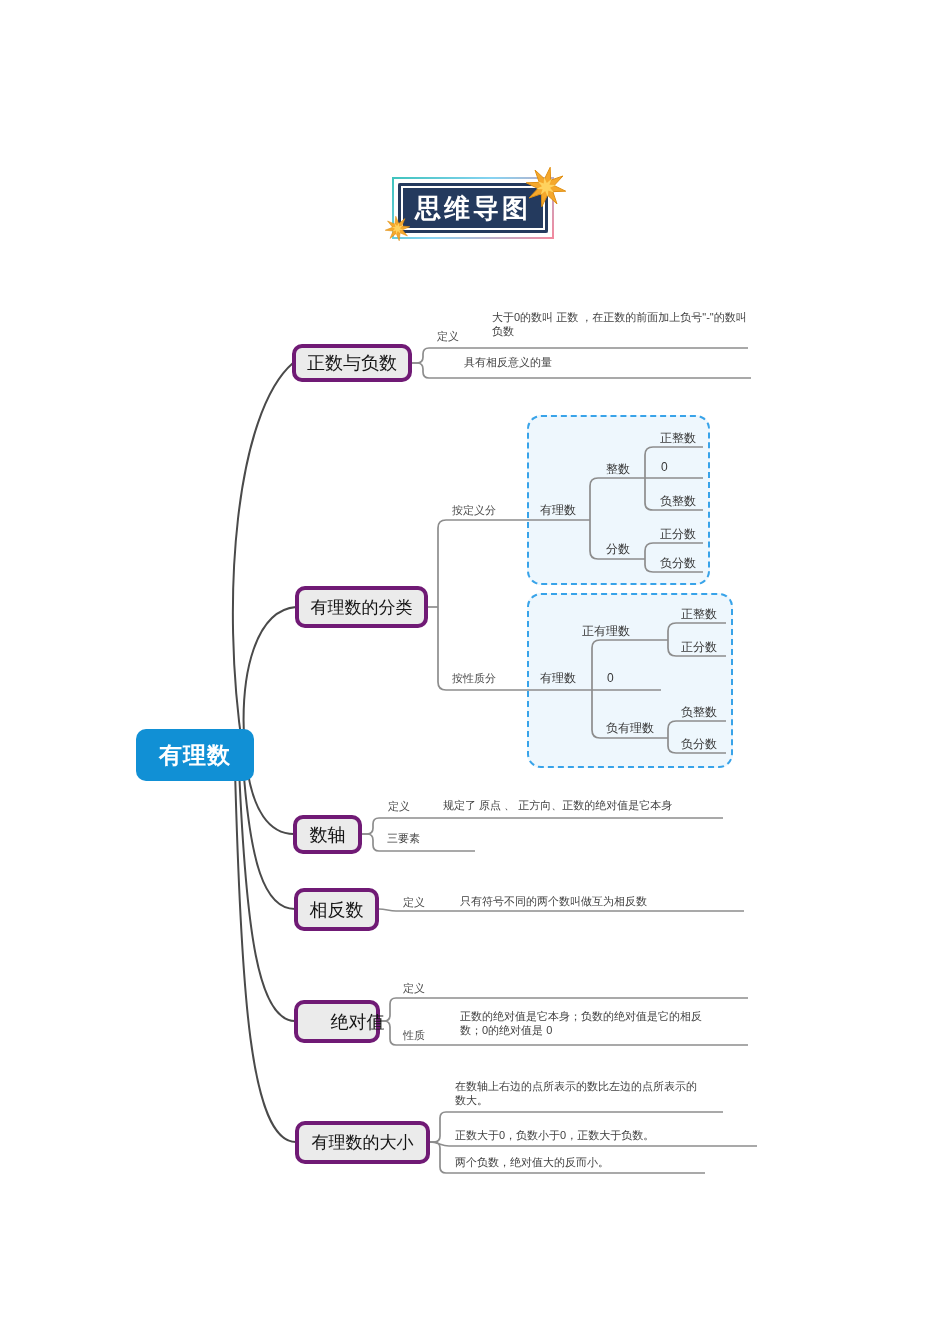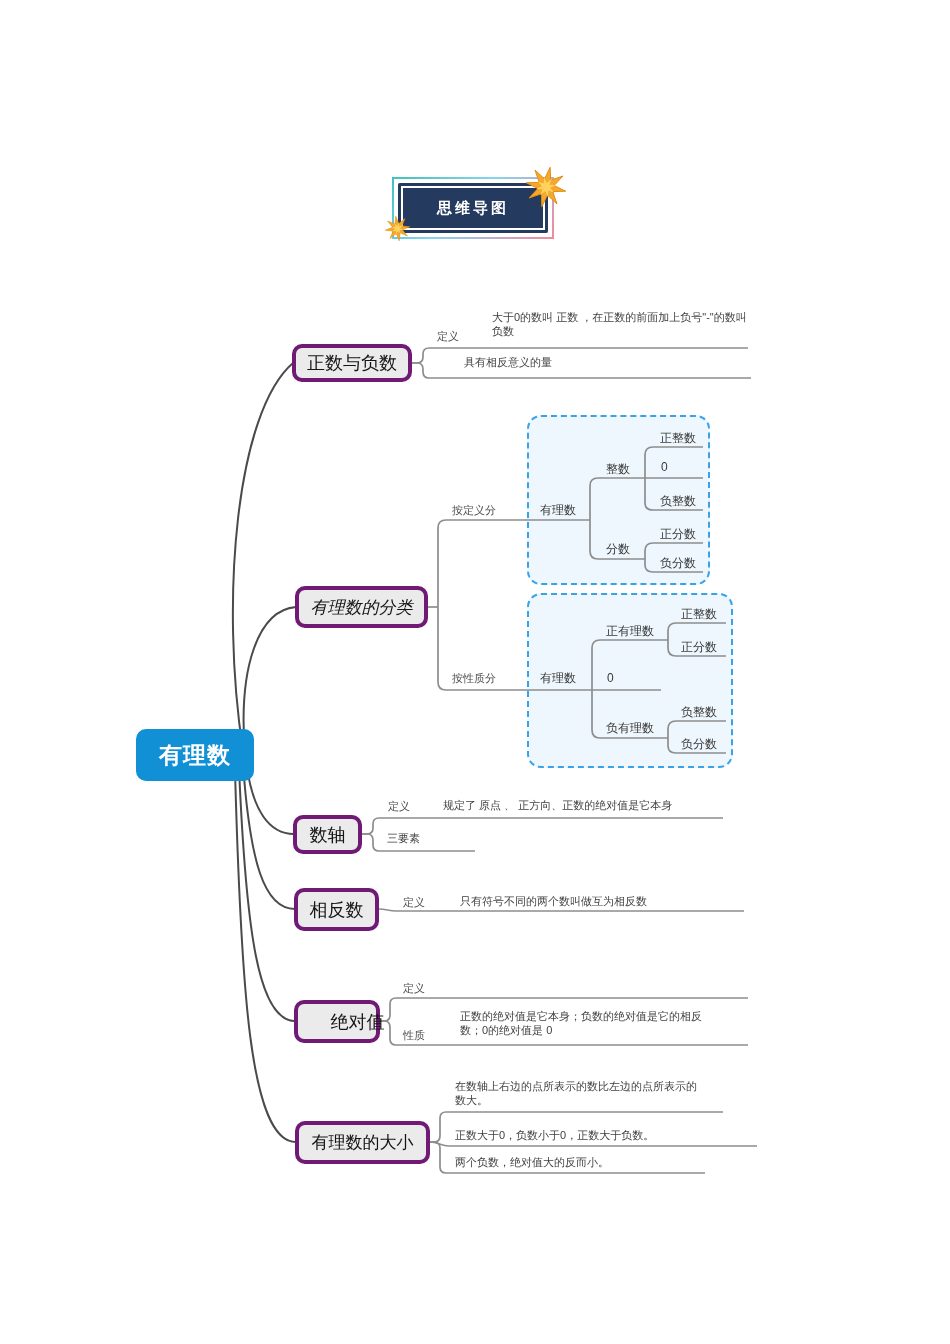--- a/index.html
+++ b/index.html
@@ -8,21 +8,21 @@
   
   .title{position:absolute;left:0;right:0;top:110px;text-align:center;margin:0;
          font-family:"DejaVu Serif",serif;font-weight:600;font-size:34px;color:#000;
          letter-spacing:3px;}
   
   .banner-wrap{position:absolute;left:398px;top:183px;width:150px;height:50px;}
   .banner-frame{position:absolute;inset:-6px;border:2px solid transparent;
          border-image:linear-gradient(135deg,#3fc3bd 0%,#86d3f2 45%,#f2899e 100%) 1;}
   .banner-core{position:absolute;inset:0;background:#243a5e;display:flex;align-items:center;justify-content:center;
          box-shadow:inset 0 0 0 3px #243a5e, inset 0 0 0 5px #ffffff;border-radius:2px;}
-  .banner-core span{color:#ffffff;font-size:15px;font-weight:bold;letter-spacing:3px;}
+  .banner-core span{color:#ffffff;font-size:26px;font-weight:bold;letter-spacing:3px;}
   .star{position:absolute;}
   .star1{left:126px;top:-18px;width:44px;height:44px;}
   .star2{left:-14px;top:32px;width:27px;height:27px;}
   
   .map{position:absolute;inset:0;}
   .links{position:absolute;left:0;top:0;pointer-events:none;}
   .links path{fill:none;}
   .links .rc{stroke:#4a4a4a;stroke-width:2;}
   .links .cl{stroke:#8d8d8d;stroke-width:1.7;}
   .node{position:absolute;box-sizing:border-box;display:flex;align-items:center;justify-content:center;
@@ -109,21 +109,21 @@
       <path class="cl" d="M 380,1021 H 384 Q 390,1021 390,1027 V 1039 Q 390,1045 396,1045 H 748"></path>
 
       <path class="cl" d="M 430,1142 H 434 Q 440,1142 440,1136 V 1118 Q 440,1112 446,1112 H 723"></path>
       <path class="cl" d="M 430,1142 C 438,1142 441,1146 449,1146 H 757"></path>
       <path class="cl" d="M 430,1142 H 434 Q 440,1142 440,1148 V 1167 Q 440,1173 446,1173 H 705"></path>
     </svg>
 
     <div class="node root" style="left:136px;top:729px;width:118px;height:52px;">有理数</div>
 
     <div class="node" style="left:292px;top:344px;width:120px;height:38px;">正数与负数</div>
-    <div class="node small" style="left:295px;top:586px;width:133px;height:42px;font-style:italic;">有理数的分类</div>
+    <div class="node small" style="left:295px;top:586px;width:133px;height:42px;">有理数的分类</div>
     <div class="node" style="left:293px;top:815px;width:69px;height:39px;">数轴</div>
     <div class="node" style="left:294px;top:888px;width:85px;height:43px;">相反数</div>
     <div class="node" style="left:294px;top:1000px;width:86px;height:43px;padding-left:41px;">绝对值</div>
     <div class="node small" style="left:295px;top:1121px;width:135px;height:43px;">有理数的大小</div>
 
     <span class="k" style="left:437px;top:329px;">定义</span>
     <div class="t wrap" style="left:492px;top:311px;width:258px;">大于0的数叫 正数 ，在正数的前面加上负号"-"的数叫 负数</div>
     <span class="t" style="left:464px;top:356px;">具有相反意义的量</span>
 
     <span class="k" style="left:452px;top:503px;">按定义分</span>
@@ -131,21 +131,21 @@
     <span class="bl" style="left:606px;top:461px;">整数</span>
     <span class="bl" style="left:660px;top:430px;">正整数</span>
     <span class="bl" style="left:661px;top:460px;">0</span>
     <span class="bl" style="left:660px;top:493px;">负整数</span>
     <span class="bl" style="left:606px;top:541px;">分数</span>
     <span class="bl" style="left:660px;top:526px;">正分数</span>
     <span class="bl" style="left:660px;top:555px;">负分数</span>
 
     <span class="k" style="left:452px;top:671px;">按性质分</span>
     <span class="bl" style="left:540px;top:670px;">有理数</span>
-    <span class="bl" style="left:606px;top:623px;">正有理数</span>
+    <span class="bl" style="left:582px;top:623px;">正有理数</span>
     <span class="bl" style="left:681px;top:606px;">正整数</span>
     <span class="bl" style="left:681px;top:639px;">正分数</span>
     <span class="bl" style="left:607px;top:671px;">0</span>
     <span class="bl" style="left:606px;top:720px;">负有理数</span>
     <span class="bl" style="left:681px;top:704px;">负整数</span>
     <span class="bl" style="left:681px;top:736px;">负分数</span>
 
     <span class="k" style="left:388px;top:799px;">定义</span>
     <span class="t" style="left:443px;top:799px;">规定了 原点 、 正方向、正数的绝对值是它本身</span>
     <span class="t" style="left:387px;top:832px;">三要素</span>

